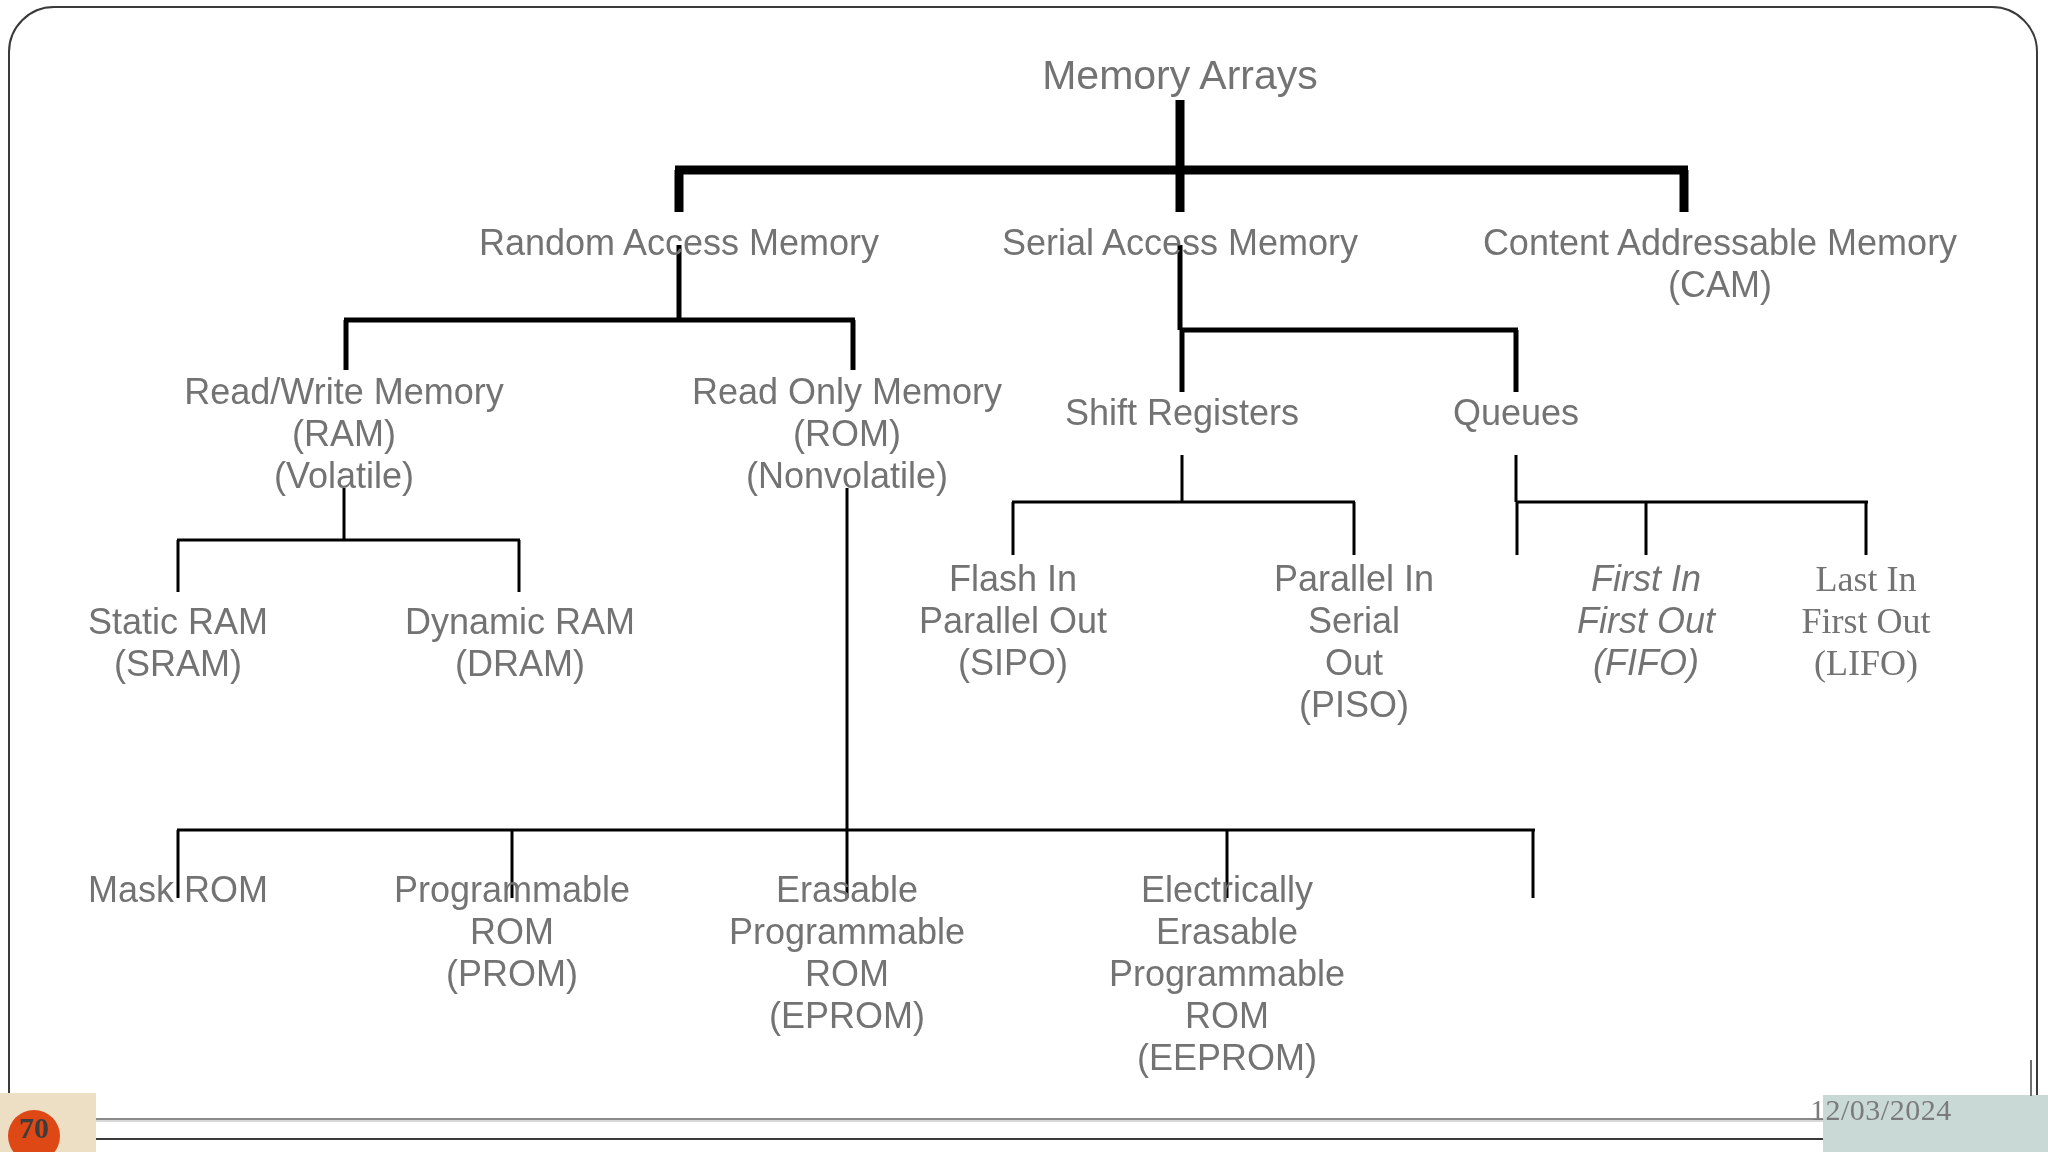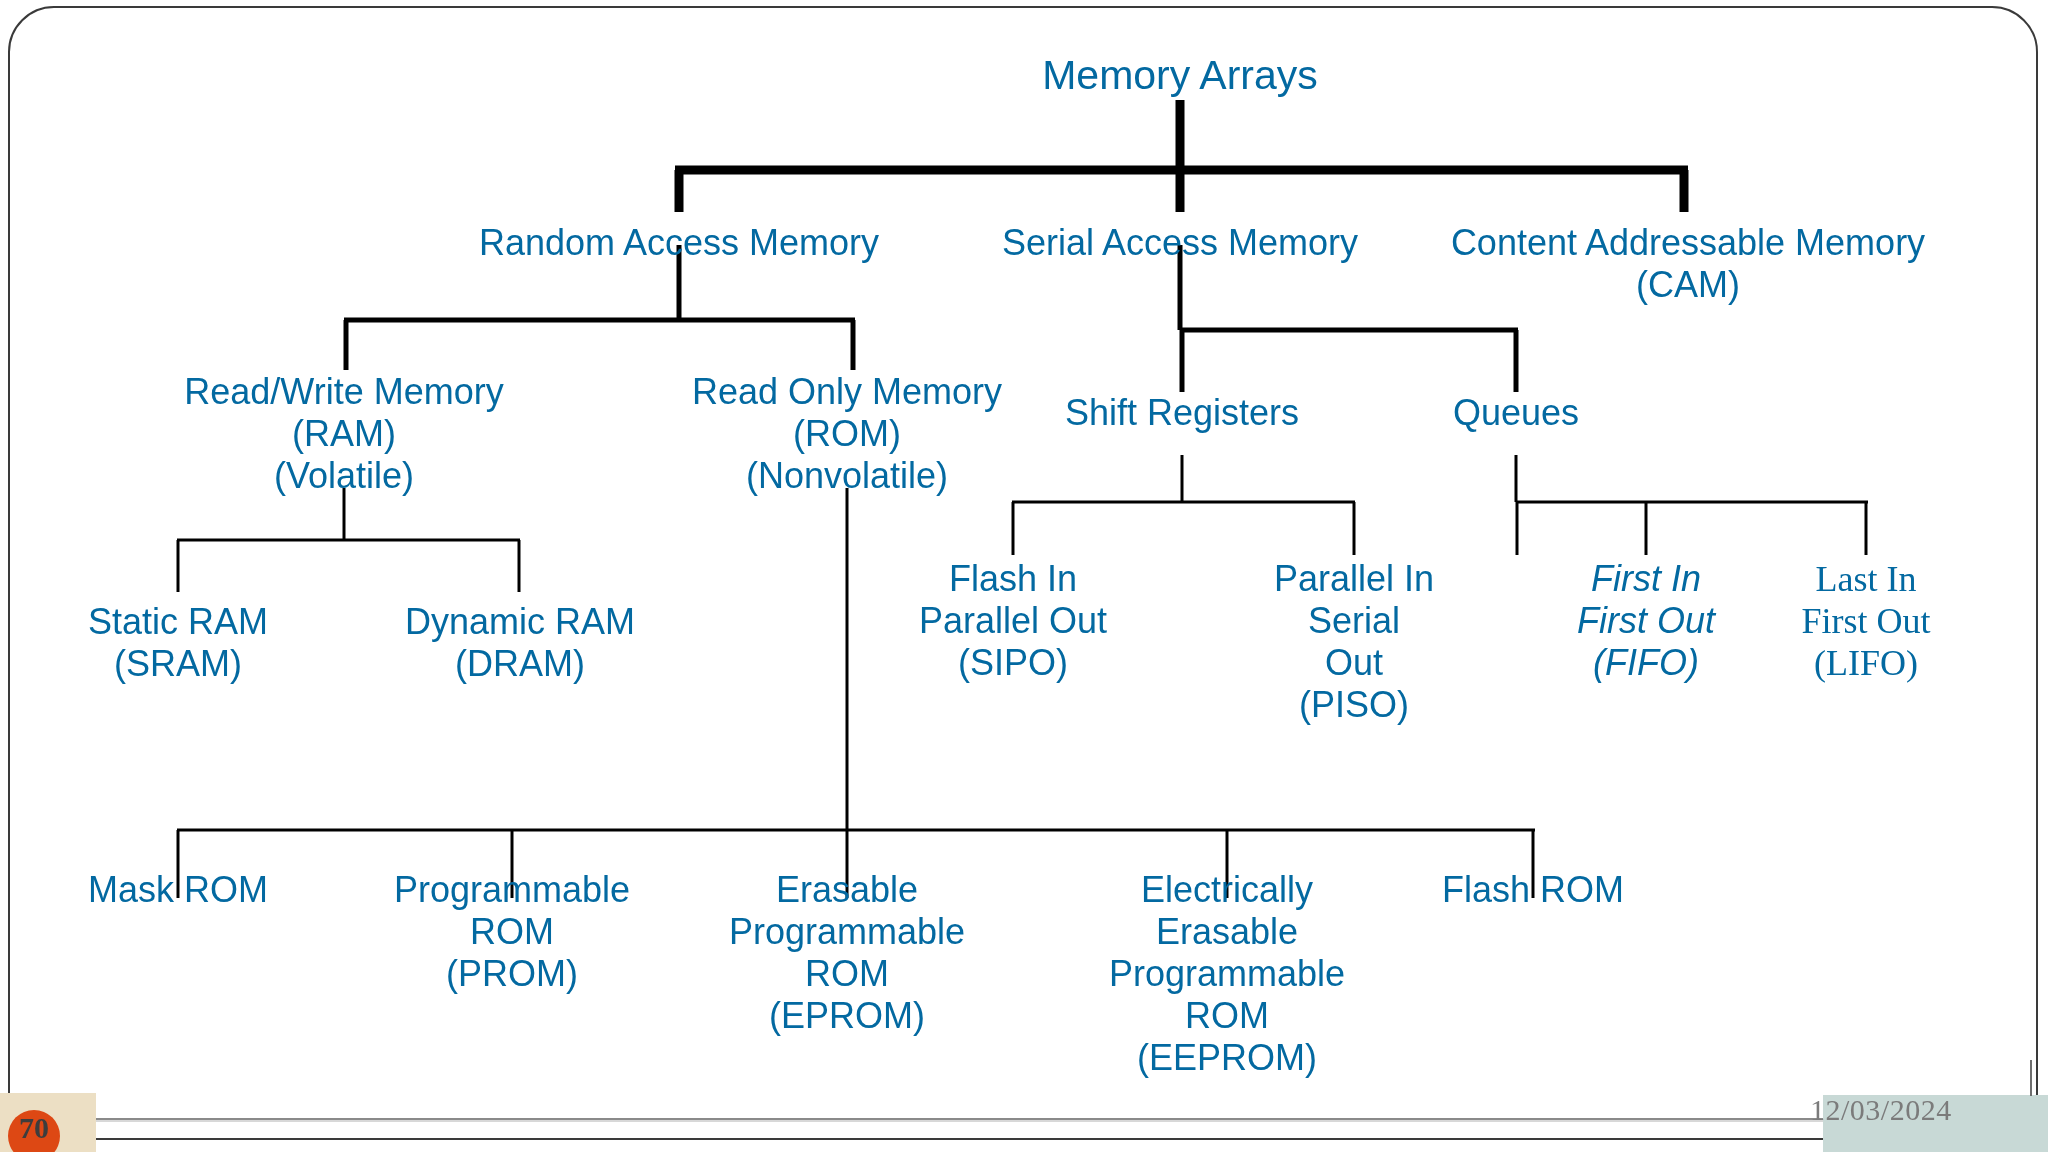--- a/index.html
+++ b/index.html
@@ -112,21 +112,21 @@
     left: 0;
     top: 0;
     width: 2048px;
     height: 1152px;
   }
 
   
   .node {
     position: absolute;
     text-align: center;
-    color: #0369a1;
+    color: #737373;
     font-family: "Liberation Sans", sans-serif;
     white-space: pre-line;
   }
   .node-title {
     font-size: 41px;
     line-height: 47px;
   }
   .node-l1 {
     font-size: 36px;
     line-height: 42px;
@@ -193,21 +193,21 @@
       <line x1="1866" y1="502" x2="1866" y2="555" stroke-width="3"></line>
     </g>
   </svg>
 
   <div class="node node-title" style="left:880px; top:52px; width:600px;">Memory Arrays</div>
 
   <div class="node node-l1" style="left:379px; top:222px; width:600px;">Random Access Memory</div>
 
   <div class="node node-l1" style="left:880px; top:222px; width:600px;">Serial Access Memory</div>
 
-  <div class="node node-l1" style="left:1388px; top:222px; width:600px;text-align:center;">Content Addressable Memory
+  <div class="node node-l1" style="left:1420px; top:222px; width:600px;text-align:center;">Content Addressable Memory
 (CAM)</div>
 
   <div class="node node-l2" style="left:104px; top:371px; width:480px;">Read/Write Memory
 (RAM)
 (Volatile)</div>
 
   <div class="node node-l2" style="left:607px; top:371px; width:480px;">Read Only Memory
 (ROM)
 (Nonvolatile)</div>
 
@@ -248,21 +248,20 @@
 Programmable
 ROM
 (EPROM)</div>
 
   <div class="node node-l4" style="left:1027px; top:869px; width:400px;">Electrically
 Erasable
 Programmable
 ROM
 (EEPROM)</div>
 
-  <div class="node node-l4" style="left:1333px; top:869px; width:400px;">Flash ROM</div>
 
   <div id="slide-frame"></div>
   <div id="bottom-rule"></div>
 
   <div id="slidenum-block"></div>
   <div id="slidenum-ellipse"></div>
   <div id="slidenum-text">70</div>
 
   <div id="date-panel"></div>
   <div id="date-tick"></div>

